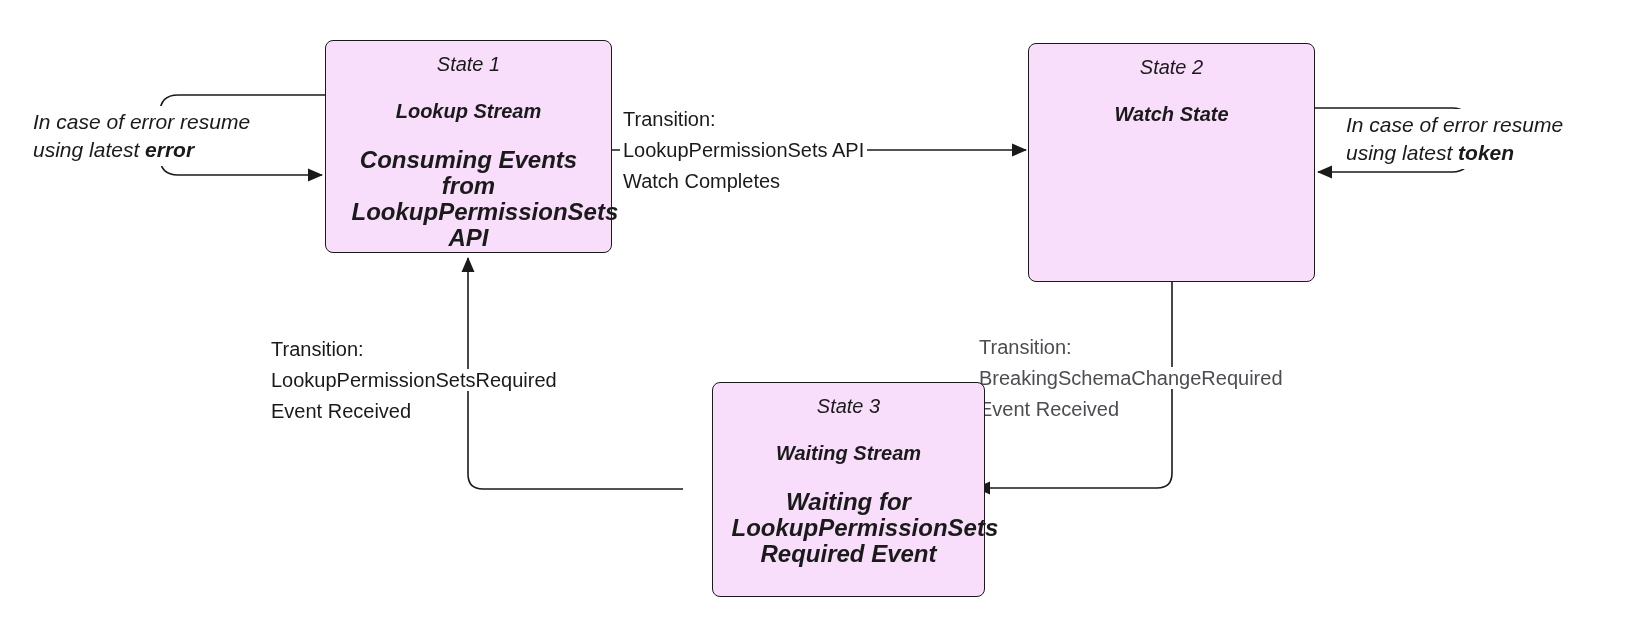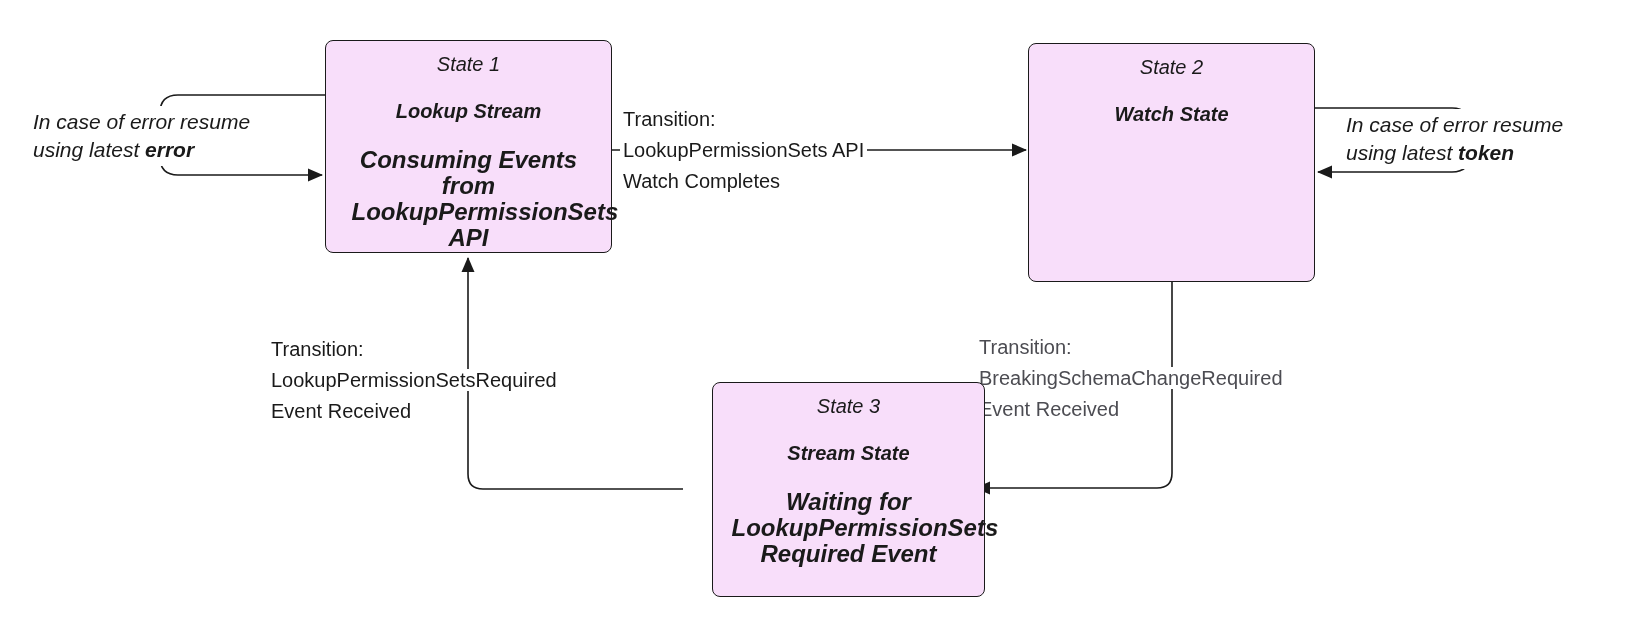--- a/index.html
+++ b/index.html
@@ -90,21 +90,21 @@
     <div class="state-desc">Consuming Events from LookupPermissionSets API</div>
   </div>
 
   <div class="state-node" style="left:1028px; top:43px; width:287px; height:239px;">
     <div class="state-label">State 2</div>
     <div class="state-name">Watch State</div>
   </div>
 
   <div class="state-node" style="left:704px; top:382px; width:273px; height:215px;margin-left:8px;">
     <div class="state-label">State 3</div>
-    <div class="state-name">Stream State</div>
+    <div class="state-name">Waiting Stream</div>
     <div class="state-desc">Waiting for LookupPermissionSets Required Event</div>
   </div>
 
   <div class="transition-label tl-dark" style="left:620px; top:104px;">
     <div class="tl-line"><span class="tl-text">Transition:</span></div>
     <div class="tl-line"><span class="tl-text">LookupPermissionSets API</span></div>
     <div class="tl-line"><span class="tl-text">Watch Completes</span></div>
   </div>
 
   <div class="transition-label tl-muted" style="left:976px; top:332px;">

